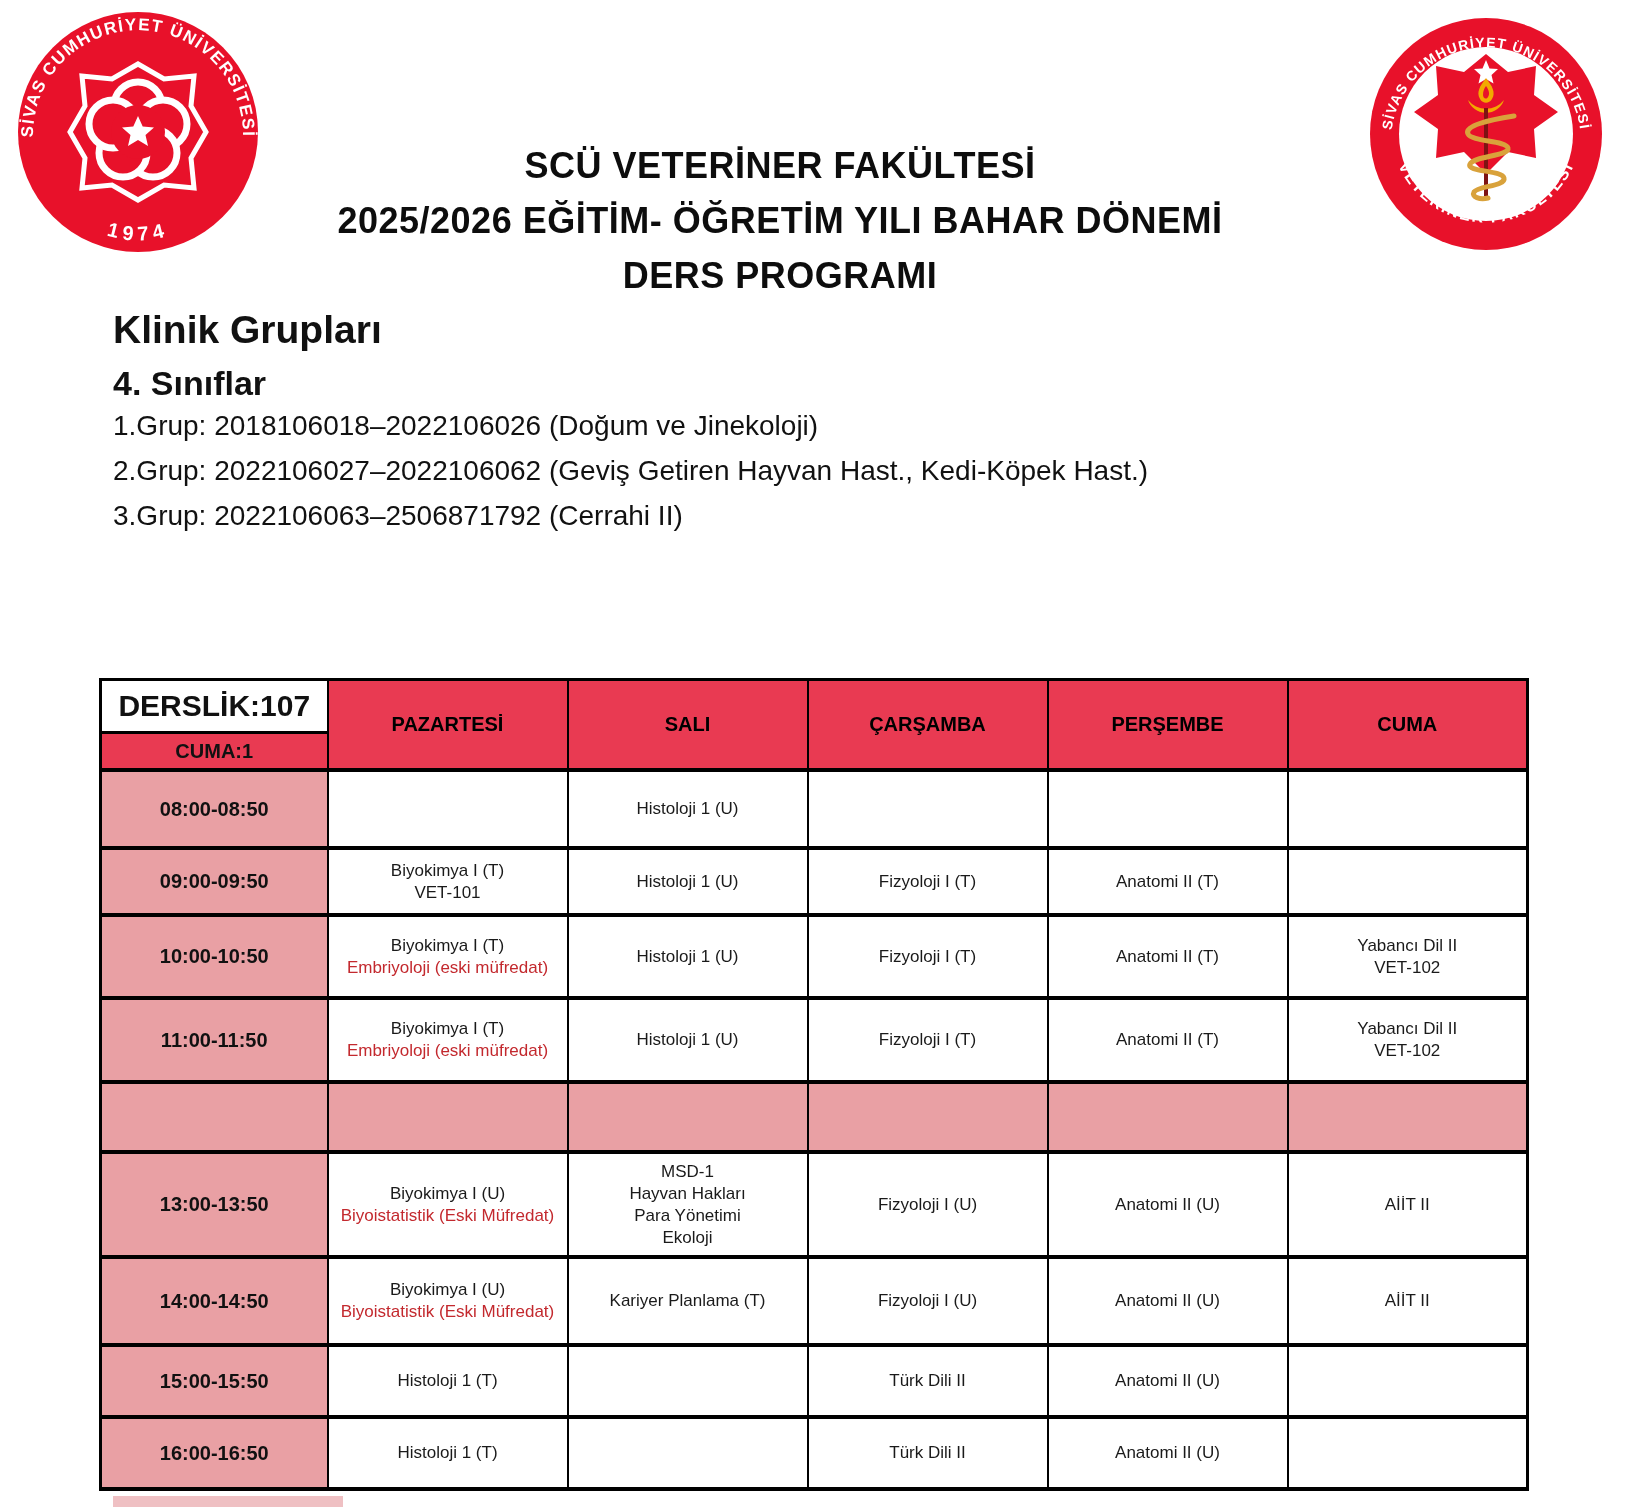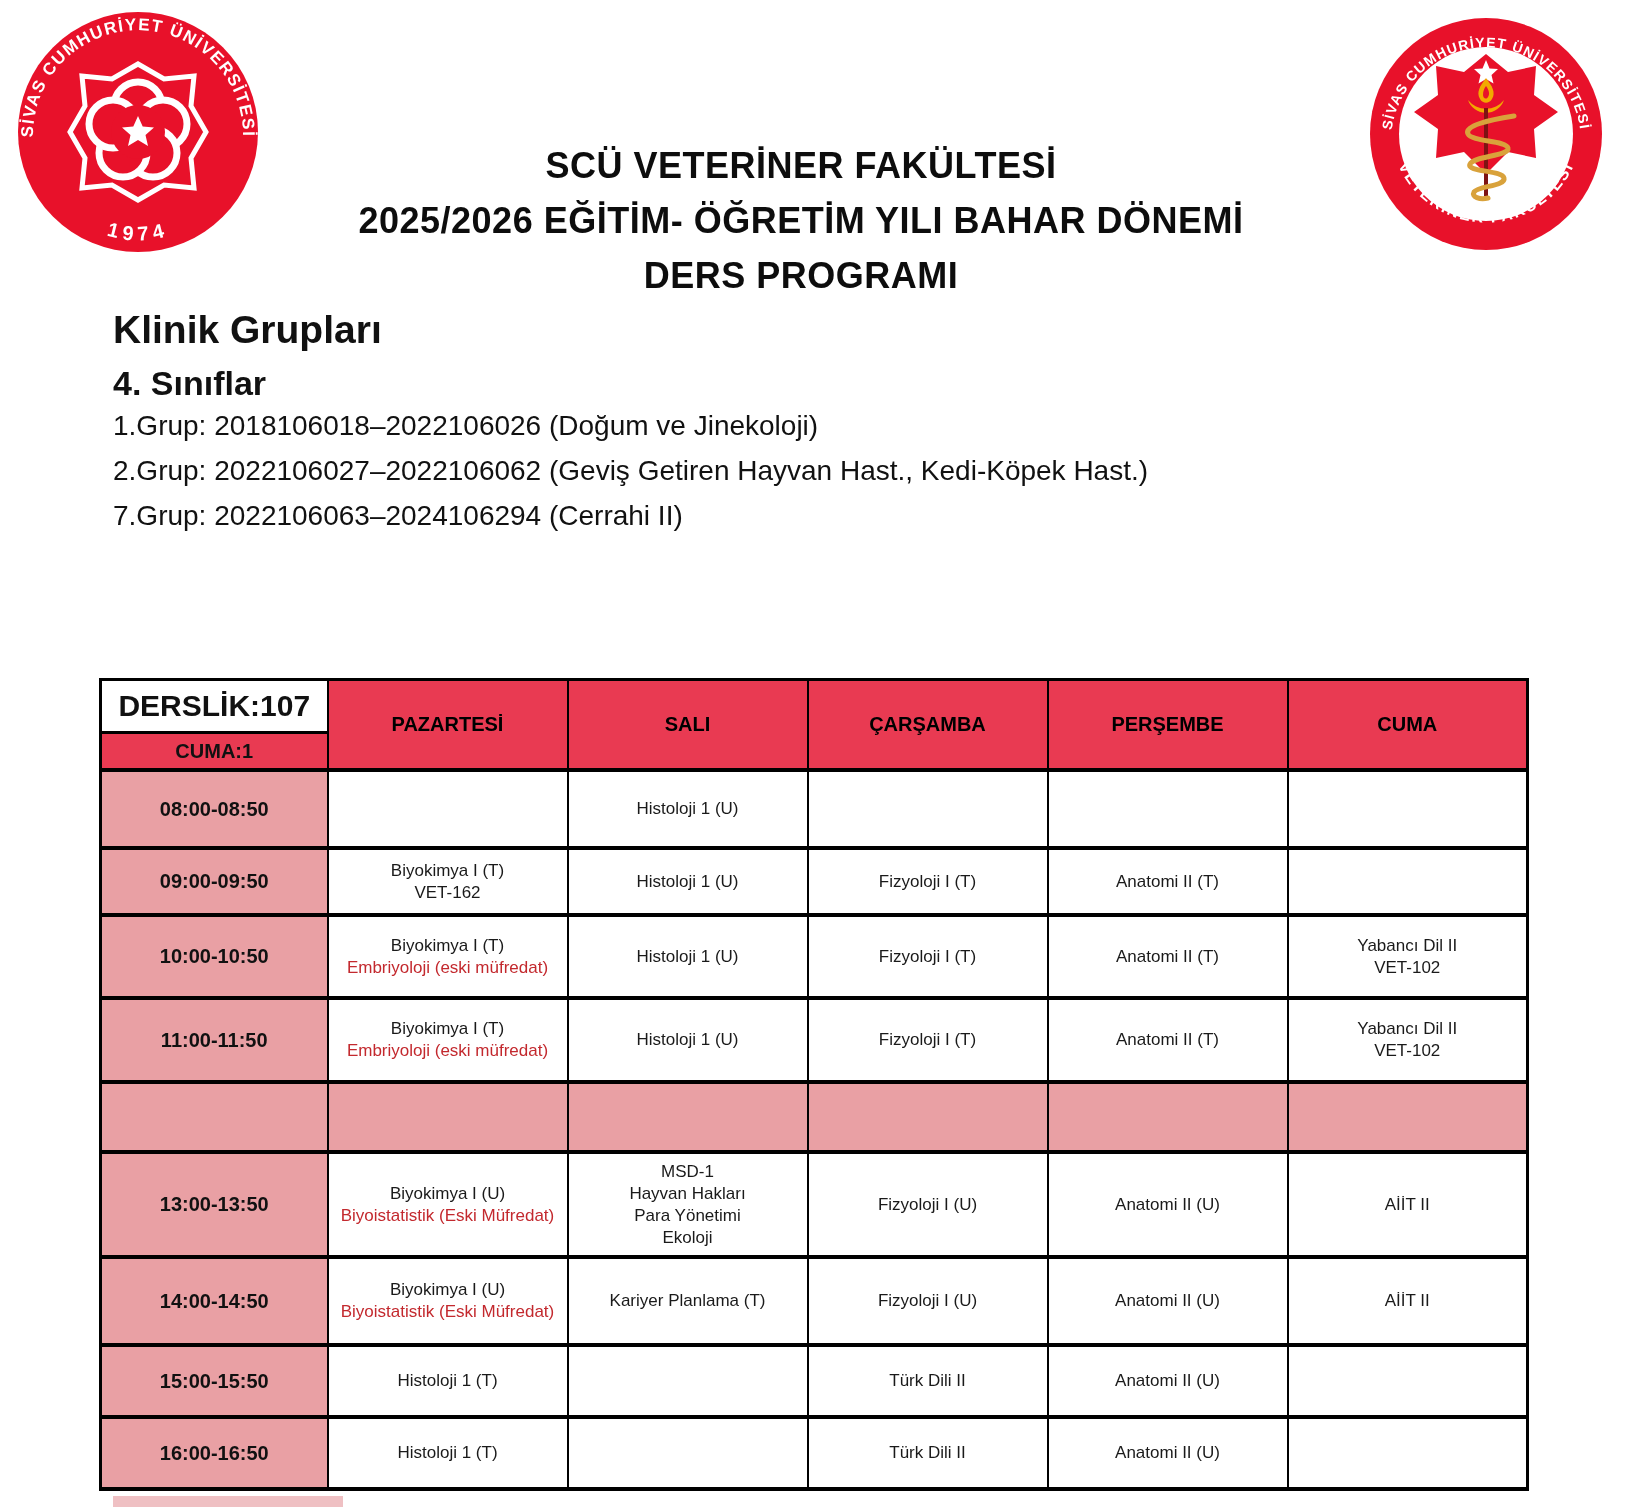--- a/index.html
+++ b/index.html
@@ -11,21 +11,21 @@
   html,body{margin:0;padding:0;background:#fff;}
   .page{
     position:relative;width:1646px;height:1507px;background:#ffffff;
     font-family:"Liberation Sans", sans-serif;color:#111;overflow:hidden;
   }
   
   .logo-left{position:absolute;left:16px;top:10px;width:244px;height:244px;}
   .logo-right{position:absolute;left:1368px;top:16px;width:236px;height:236px;}
   .title-block{
     position:absolute;left:0;top:138px;width:1560px;text-align:center;
-    font-weight:bold;font-size:36px;line-height:55px;color:#0d0d0d;letter-spacing:.5px;padding-left:21px;
+    font-weight:bold;font-size:36px;line-height:55px;color:#0d0d0d;letter-spacing:.5px;
   }
   
   .info{position:absolute;left:113px;top:300px;width:1422px;}
   .info .heading{font-size:39px;font-weight:bold;margin:8px 0 16px 0;line-height:44px;}
   .info .subheading{font-size:34px;font-weight:bold;margin:0 0 13px 0;line-height:30px;}
   .info .group-line{font-size:28px;font-weight:normal;margin:0 0 16px 0;line-height:29px;}
   .info .note{
     font-size:28px;font-weight:bold;margin:8px 0 0 0;line-height:37px;text-align:justify;
   }
   
@@ -126,21 +126,21 @@
     <div>SCÜ VETERİNER FAKÜLTESİ</div>
     <div>2025/2026 EĞİTİM- ÖĞRETİM YILI BAHAR DÖNEMİ</div>
     <div>DERS PROGRAMI</div>
   </div>
 
   <div class="info">
     <div class="heading">Klinik Grupları</div>
     <div class="subheading">4. Sınıflar</div>
     <p class="group-line">1.Grup: 2018106018–2022106026 (Doğum ve Jinekoloji)</p>
     <p class="group-line">2.Grup: 2022106027–2022106062 (Geviş Getiren Hayvan Hast., Kedi-Köpek Hast.)</p>
-    <p class="group-line">7.Grup: 2022106063–2024106294 (Cerrahi II)</p>
+    <p class="group-line">3.Grup: 2022106063–2506871792 (Cerrahi II)</p>
   </div>
 
   <table class="timetable">
     <colgroup>
       <col class="c-time">
       <col class="c-day">
         <col class="c-day">
         <col class="c-day">
         <col class="c-day">
         <col class="c-day">
@@ -166,21 +166,21 @@
             <div>Histoloji 1 (U)</div>
           </td>
           <td class="cell"></td>
           <td class="cell"></td>
           <td class="cell"></td>
         </tr>
         <tr class="body-row" style="height: 67px;">
           <td class="time">09:00-09:50</td>
           <td class="cell">
             <div>Biyokimya I (T)</div>
-            <div>VET-162</div>
+            <div>VET-101</div>
           </td>
           <td class="cell">
             <div>Histoloji 1 (U)</div>
           </td>
           <td class="cell">
             <div>Fizyoloji I (T)</div>
           </td>
           <td class="cell">
             <div>Anatomi II (T)</div>
           </td>

